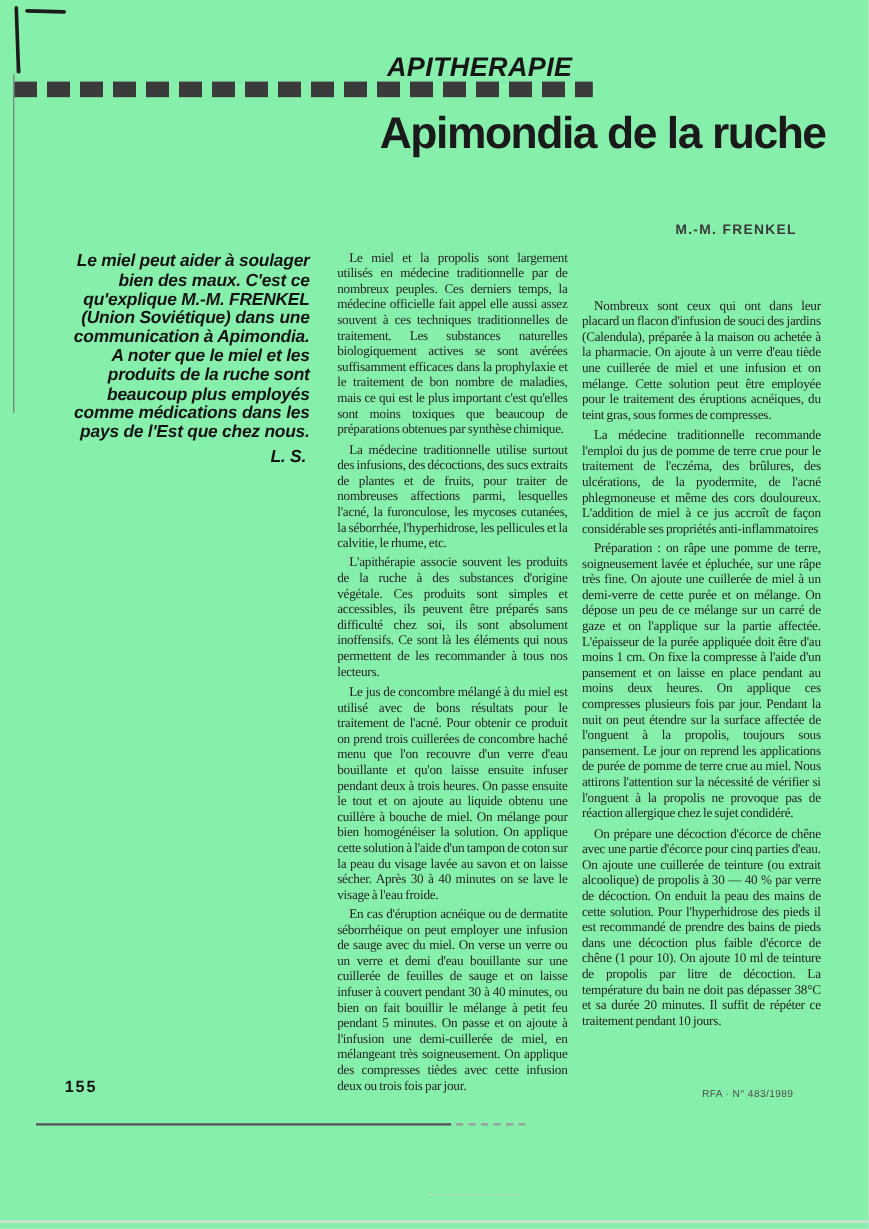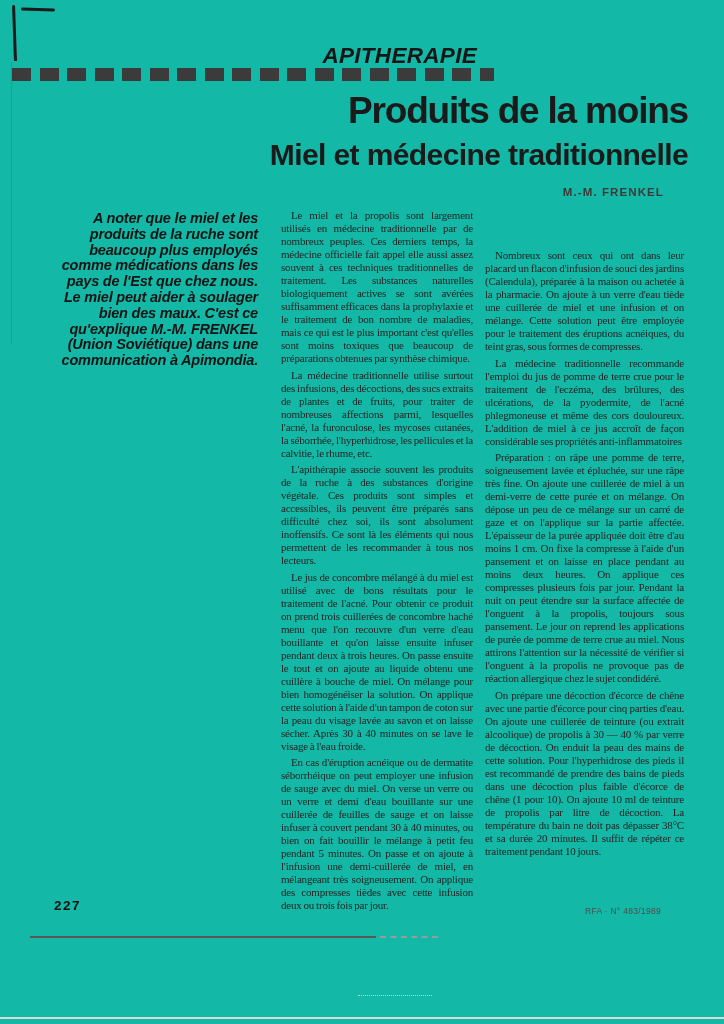--- a/index.html
+++ b/index.html
@@ -1,18 +1,18 @@
 <!DOCTYPE html>
 <html lang="fr"><head>
 <meta charset="utf-8">
 <style>
   html, body { margin:0; padding:0; background:#e8e8e6; }
   .page {
     position:relative; width:724px; height:1024px; margin:0 auto;
-    background:#14b8a6; overflow:hidden;
+    background:#86efac; overflow:hidden;
     font-family:"Liberation Sans", sans-serif; color:#1c1c1c;
   }
 
   
   .art-v1 { position:absolute; left:13px; top:5px; width:3px; height:56px; background:#1b1b1b; transform:rotate(-2deg); border-radius:2px; }
   .art-h1 { position:absolute; left:21px; top:8px; width:34px; height:3px; background:#1b1b1b; transform:rotate(1.5deg); border-radius:2px; }
   .art-dot { position:absolute; left:14px; top:57px; width:3px; height:4px; background:#222; }
   .art-v2 { position:absolute; left:11px; top:62px; width:1px; height:282px; background:#777; }
 
   .kicker {
@@ -76,46 +76,46 @@
 <div class="page">
 
   <div class="art-v1"></div>
   <div class="art-h1"></div>
   <div class="art-dot"></div>
   <div class="art-v2"></div>
 
   <div class="kicker">APITHERAPIE</div>
   <div class="dash-rule"></div>
 
-  <div class="headline">Produits de la moins</div>
-  <div class="subheadline">Miel et médecine traditionnelle</div>
+  <div class="headline">Apimondia de la ruche</div>
   <div class="byline">M.-M. FRENKEL</div>
 
   <div class="standfirst">
     <div>
+        <p>Le miel peut aider à soulager bien des maux. C'est ce qu'explique M.-M. FRENKEL (Union Soviétique) dans une communication à Apimondia.</p>
         <p>A noter que le miel et les produits de la ruche sont beaucoup plus employés comme médications dans les pays de l'Est que chez nous.</p>
-        <p>Le miel peut aider à soulager bien des maux. C'est ce qu'explique M.-M. FRENKEL (Union Soviétique) dans une communication à Apimondia.</p>
       </div>
+    <p class="signature">L. S.</p>
   </div>
 
   <div class="bodycol col-1">
       <p>Le miel et la propolis sont largement utilisés en médecine traditionnelle par de nombreux peuples. Ces derniers temps, la médecine officielle fait appel elle aussi assez souvent à ces techniques traditionnelles de traitement. Les substances naturelles biologiquement actives se sont avérées suffisamment efficaces dans la prophylaxie et le traitement de bon nombre de maladies, mais ce qui est le plus important c'est qu'elles sont moins toxiques que beaucoup de préparations obtenues par synthèse chimique.</p>
       <p>La médecine traditionnelle utilise surtout des infusions, des décoctions, des sucs extraits de plantes et de fruits, pour traiter de nombreuses affections parmi, lesquelles l'acné, la furonculose, les mycoses cutanées, la séborrhée, l'hyperhidrose, les pellicules et la calvitie, le rhume, etc.</p>
       <p>L'apithérapie associe souvent les produits de la ruche à des substances d'origine végétale. Ces produits sont simples et accessibles, ils peuvent être préparés sans difficulté chez soi, ils sont absolument inoffensifs. Ce sont là les éléments qui nous permettent de les recommander à tous nos lecteurs.</p>
       <p>Le jus de concombre mélangé à du miel est utilisé avec de bons résultats pour le traitement de l'acné. Pour obtenir ce produit on prend trois cuillerées de concombre haché menu que l'on recouvre d'un verre d'eau bouillante et qu'on laisse ensuite infuser pendant deux à trois heures. On passe ensuite le tout et on ajoute au liquide obtenu une cuillère à bouche de miel. On mélange pour bien homogénéiser la solution. On applique cette solution à l'aide d'un tampon de coton sur la peau du visage lavée au savon et on laisse sécher. Après 30 à 40 minutes on se lave le visage à l'eau froide.</p>
       <p>En cas d'éruption acnéique ou de dermatite séborrhéique on peut employer une infusion de sauge avec du miel. On verse un verre ou un verre et demi d'eau bouillante sur une cuillerée de feuilles de sauge et on laisse infuser à couvert pendant 30 à 40 minutes, ou bien on fait bouillir le mélange à petit feu pendant 5 minutes. On passe et on ajoute à l'infusion une demi-cuillerée de miel, en mélangeant très soigneusement. On applique des compresses tièdes avec cette infusion deux ou trois fois par jour.</p>
     </div>
   <div class="bodycol col-2">
       <p>Nombreux sont ceux qui ont dans leur placard un flacon d'infusion de souci des jardins (Calendula), préparée à la maison ou achetée à la pharmacie. On ajoute à un verre d'eau tiède une cuillerée de miel et une infusion et on mélange. Cette solution peut être employée pour le traitement des éruptions acnéiques, du teint gras, sous formes de compresses.</p>
       <p>La médecine traditionnelle recommande l'emploi du jus de pomme de terre crue pour le traitement de l'eczéma, des brûlures, des ulcérations, de la pyodermite, de l'acné phlegmoneuse et même des cors douloureux. L'addition de miel à ce jus accroît de façon considérable ses propriétés anti-inflammatoires</p>
       <p>Préparation : on râpe une pomme de terre, soigneusement lavée et épluchée, sur une râpe très fine. On ajoute une cuillerée de miel à un demi-verre de cette purée et on mélange. On dépose un peu de ce mélange sur un carré de gaze et on l'applique sur la partie affectée. L'épaisseur de la purée appliquée doit être d'au moins 1 cm. On fixe la compresse à l'aide d'un pansement et on laisse en place pendant au moins deux heures. On applique ces compresses plusieurs fois par jour. Pendant la nuit on peut étendre sur la surface affectée de l'onguent à la propolis, toujours sous pansement. Le jour on reprend les applications de purée de pomme de terre crue au miel. Nous attirons l'attention sur la nécessité de vérifier si l'onguent à la propolis ne provoque pas de réaction allergique chez le sujet condidéré.</p>
       <p>On prépare une décoction d'écorce de chêne avec une partie d'écorce pour cinq parties d'eau. On ajoute une cuillerée de teinture (ou extrait alcoolique) de propolis à 30 — 40 % par verre de décoction. On enduit la peau des mains de cette solution. Pour l'hyperhidrose des pieds il est recommandé de prendre des bains de pieds dans une décoction plus faible d'écorce de chêne (1 pour 10). On ajoute 10 ml de teinture de propolis par litre de décoction. La température du bain ne doit pas dépasser 38°C et sa durée 20 minutes. Il suffit de répéter ce traitement pendant 10 jours.</p>
     </div>
 
-  <div class="page-number">227</div>
+  <div class="page-number">155</div>
   <div class="issue-ref">RFA · N° 483/1989</div>
 
   <div class="footer-rule"></div>
   <div class="footer-rule-dashes"></div>
   <div class="bottom-specks"></div>
   <div class="bottom-edge"></div>
 
 </div>
 
 </body></html>

